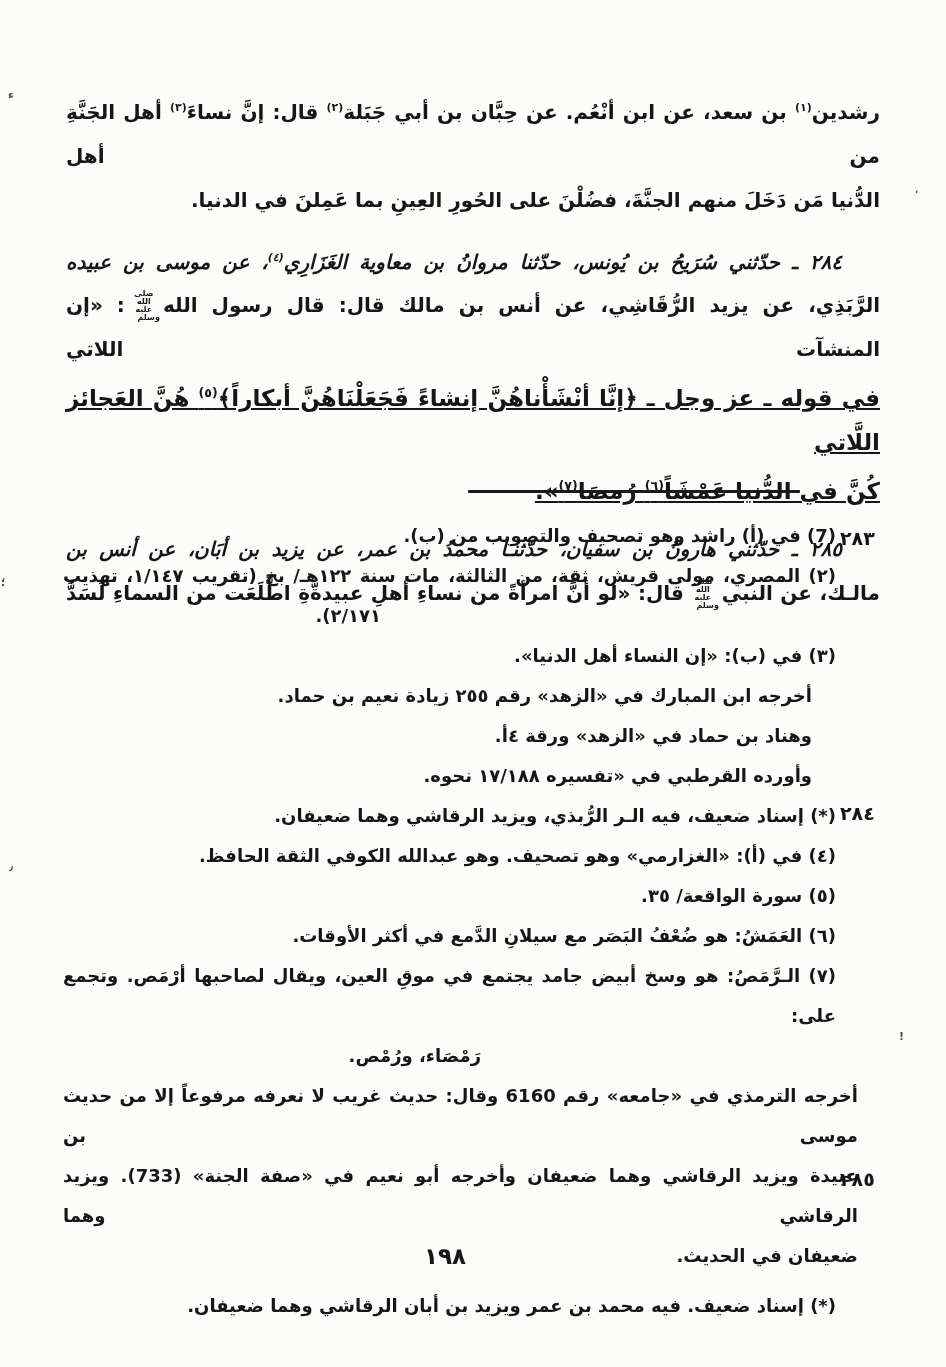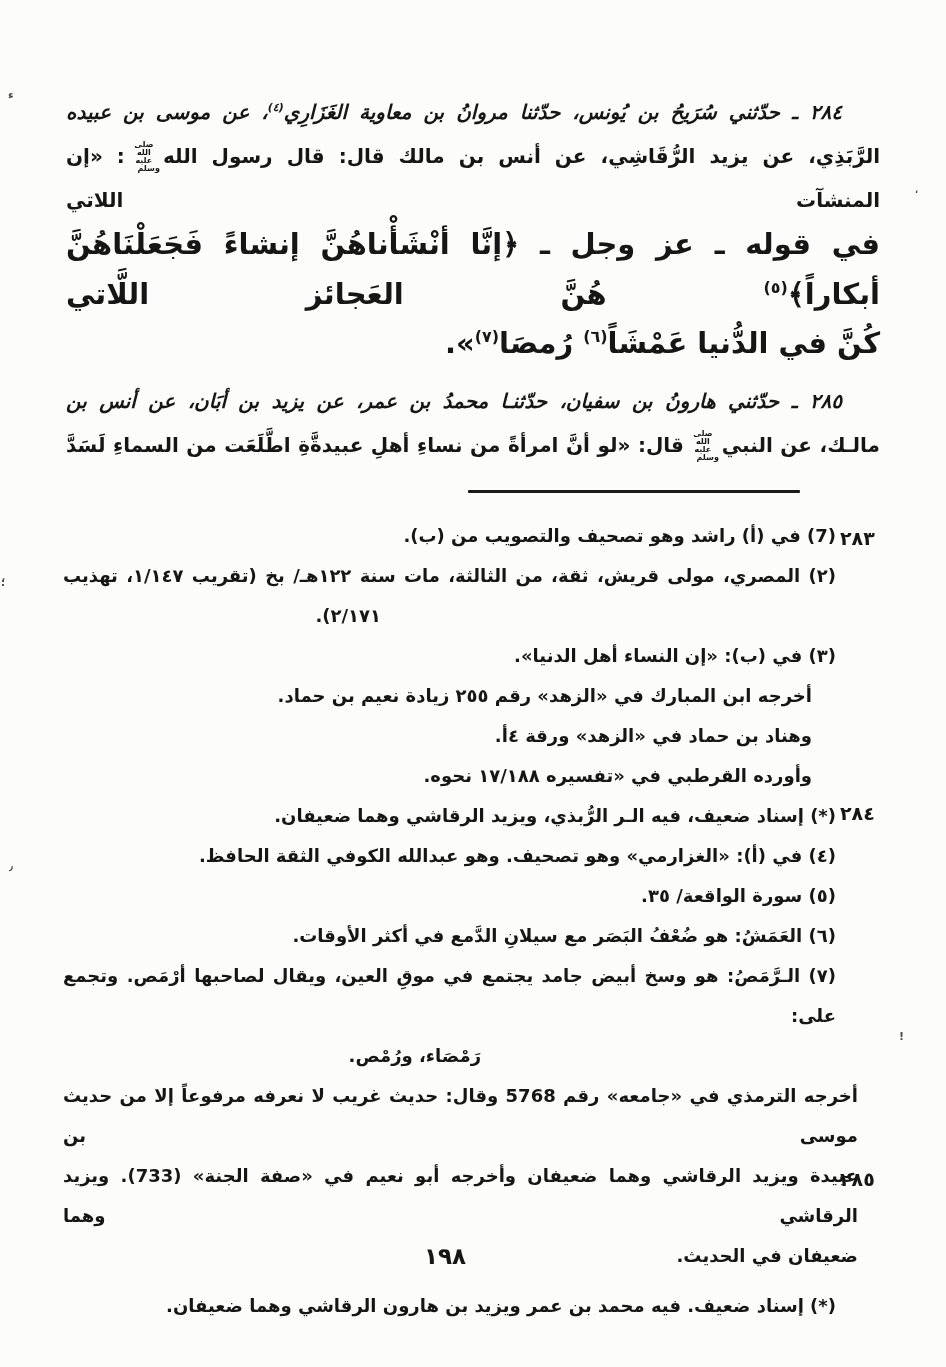--- a/index.html
+++ b/index.html
@@ -14,21 +14,21 @@
   .main {
     position:absolute; top:86px; right:66px; width:814px;
     direction:rtl; font-size:20px; font-weight:700; line-height:44px;
   }
   .para { margin:0; }
   .para + .para { margin-top:14px; }
   .tline { white-space:normal; }
   .just { text-align:justify; text-align-last:justify; }
   .endline { text-align:right; }
   .fl-ind { text-indent:38px;font-style:italic; }
-  .verse { font-size:29px; }
+  .verse { font-size:23px;text-decoration:underline; }
   sup { font-size:0.55em; font-weight:700; }
 
   
   .saw {
     display:inline-block; width:32px; margin:0 3px;
     font-size:8px; line-height:8px; font-weight:700;
     text-align:center; vertical-align:-8px; white-space:normal;
   }
 
   
@@ -73,20 +73,24 @@
   #art-3 { top:1030px; left:899px; }
   #art-4 { top:186px; left:915px; font-size:8px; }
 </style>
 </head>
 <body>
 
 <div class="page">
 
   <div class="main">
 
+    <div class="para">
+      <div class="tline just">رشدين<sup>(١)</sup> بن سعد، عن ابن أنْعُم. عن حِبَّان بن أبي جَبَلة<sup>(٢)</sup> قال: إنَّ نساءَ<sup>(٣)</sup> أهل الجَنَّةِ من أهل</div>
+      <div class="tline endline">الدُّنيا مَن دَخَلَ منهم الجنَّةَ، فضُلْنَ على الحُورِ العِينِ بما عَمِلنَ في الدنيا.</div>
+    </div>
 
     <div class="para">
       <div class="tline just fl-ind">٢٨٤ ـ حدّثني سُرَيحُ بن يُونس، حدّثنا مروانُ بن معاوية الغَزَارِي<sup>(٤)</sup>، عن موسى بن عبيده</div>
       <div class="tline just">
         <span>الرَّبَذِي، عن يزيد الرُّقَاشِي، عن أنس بن مالك قال: قال رسول الله</span><span class="saw">صلى الله عليه وسلم</span><span>: «إن المنشآت اللاتي</span>
       </div>
       <div class="tline just verse">في قوله ـ عز وجل ـ ﴿إنَّا أنْشَأْناهُنَّ إنشاءً فَجَعَلْنَاهُنَّ أبكاراً﴾<sup>(٥)</sup> هُنَّ العَجائز اللَّاتي</div>
       <div class="tline endline verse">كُنَّ في الدُّنيا عَمْشَاً<sup>(٦)</sup> رُمصَا<sup>(٧)</sup>».</div>
     </div>
 
@@ -112,24 +116,24 @@
     <div class="fn">(٣) في (ب): «إن النساء أهل الدنيا».</div>
     <div class="fn ind">أخرجه ابن المبارك في «الزهد» رقم ٢٥٥ زيادة نعيم بن حماد.</div>
     <div class="fn ind">وهناد بن حماد في «الزهد» ورقة ٤أ.</div>
     <div class="fn ind">وأورده القرطبي في «تفسيره ١٧/١٨٨ نحوه.</div>
     <div class="fn">(*) إسناد ضعيف، فيه الـر الرُّبذي، ويزيد الرقاشي وهما ضعيفان.</div>
     <div class="fn">(٤) في (أ): «الغزارمي» وهو تصحيف. وهو عبدالله الكوفي الثقة الحافظ.</div>
     <div class="fn">(٥) سورة الواقعة/ ٣٥.</div>
     <div class="fn">(٦) العَمَشُ: هو ضُعْفُ البَصَر مع سيلانِ الدَّمع في أكثر الأوقات.</div>
     <div class="fn just">(٧) الـرَّمَصُ: هو وسخ أبيض جامد يجتمع في موقِ العين، ويقال لصاحبها أرْمَص. وتجمع على:</div>
     <div class="fn deep2">رَمْصَاء، ورُمْص.</div>
-    <div class="fn just wide">أخرجه الترمذي في «جامعه» رقم 5768 وقال: حديث غريب لا نعرفه مرفوعاً إلا من حديث موسى بن</div>
+    <div class="fn just wide">أخرجه الترمذي في «جامعه» رقم 6160 وقال: حديث غريب لا نعرفه مرفوعاً إلا من حديث موسى بن</div>
     <div class="fn just wide">عبيدة ويزيد الرقاشي وهما ضعيفان وأخرجه أبو نعيم في «صفة الجنة» (733). ويزيد الرقاشي وهما</div>
     <div class="fn wide">ضعيفان في الحديث.</div>
-    <div class="fn gap-top">(*) إسناد ضعيف. فيه محمد بن عمر ويزيد بن هارون الرقاشي وهما ضعيفان.</div>
+    <div class="fn gap-top">(*) إسناد ضعيف. فيه محمد بن عمر ويزيد بن أبان الرقاشي وهما ضعيفان.</div>
   </div>
 
   <div class="pageno">١٩٨</div>
 
   <span class="artifact" id="art-0">ء</span>
   <span class="artifact" id="art-1">؛</span>
   <span class="artifact" id="art-2">٫</span>
   <span class="artifact" id="art-3">!</span>
   <span class="artifact" id="art-4">،</span>
 

